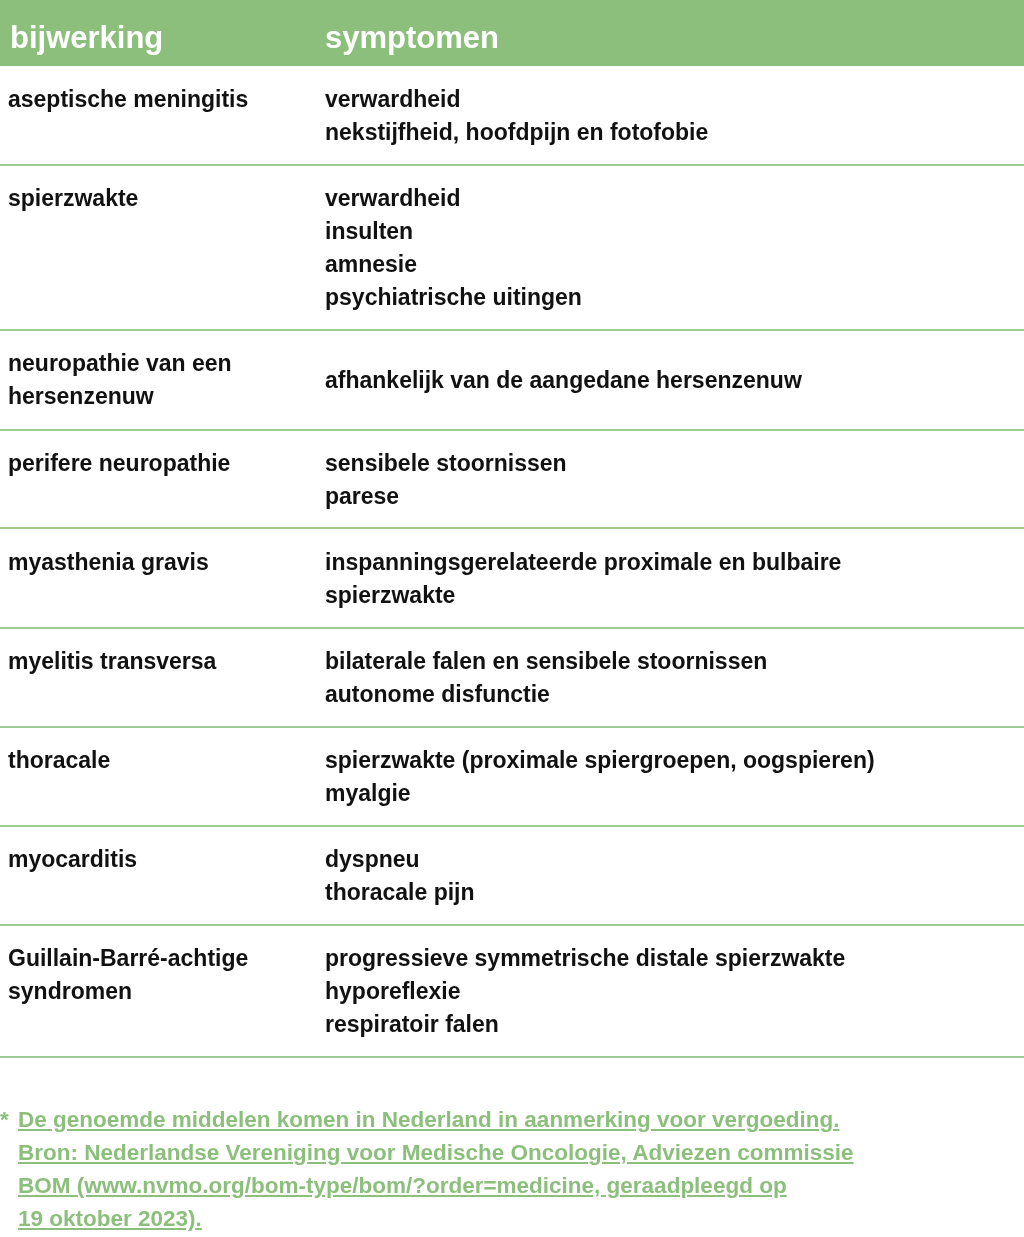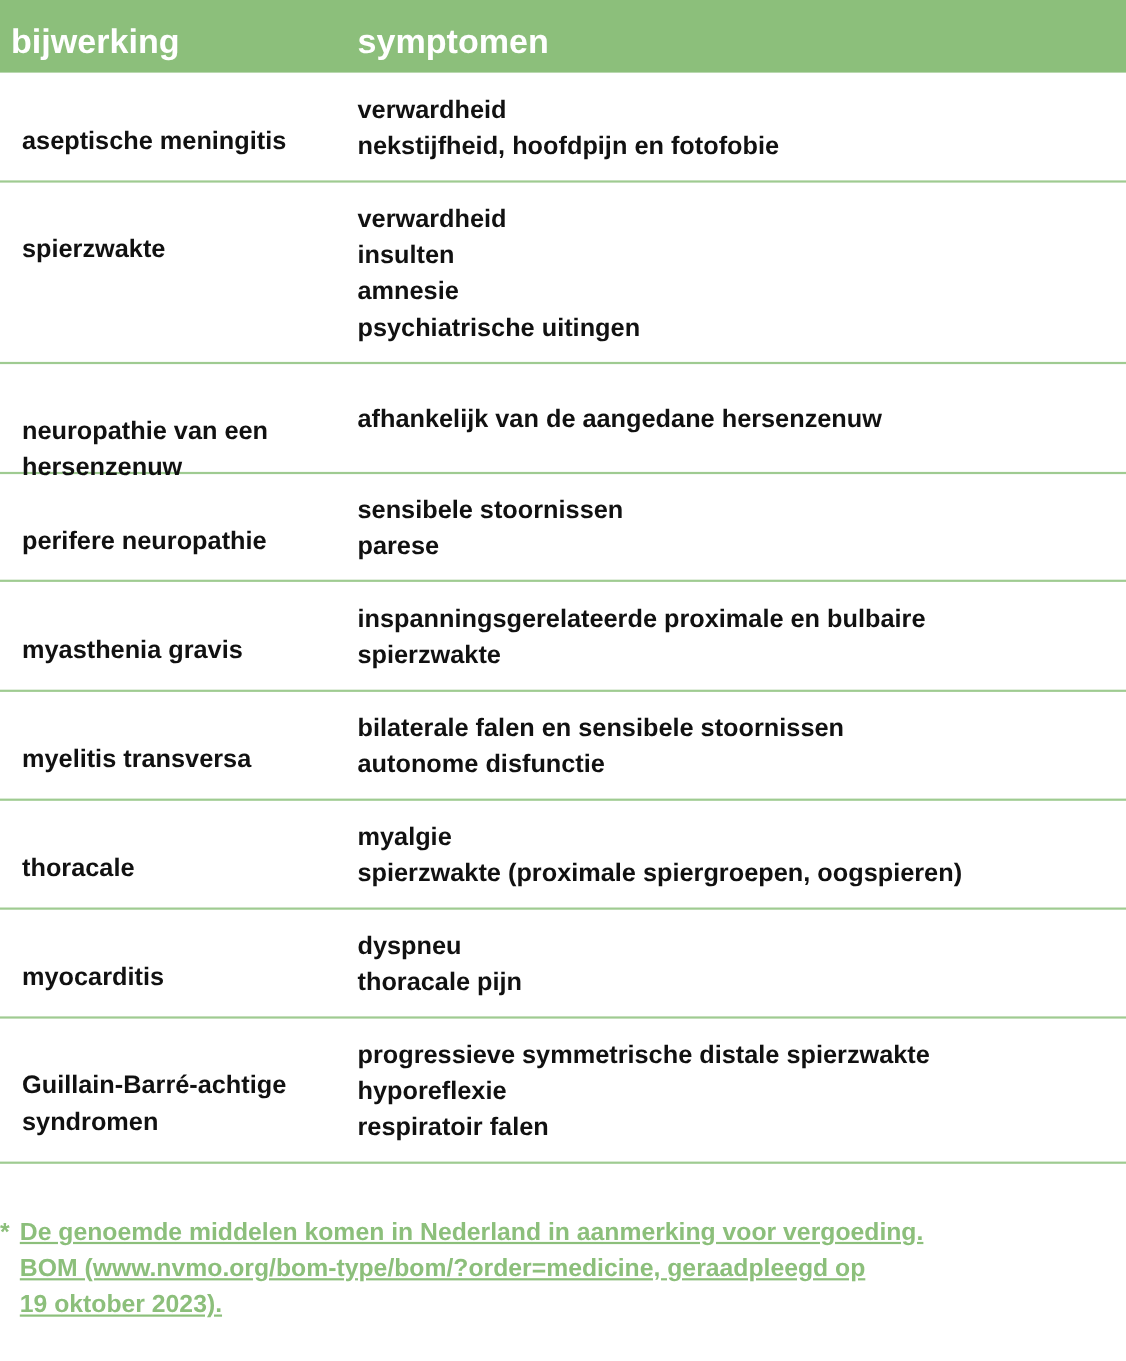--- a/index.html
+++ b/index.html
@@ -1,20 +1,20 @@
 <!DOCTYPE html>
 <html><head>
 <meta charset="utf-8">
 <style>
   html, body { margin:0; padding:0; background:#ffffff; }
   body { width:1024px; height:1237px; position:relative; overflow:hidden; font-family:"Liberation Sans", sans-serif; }
   .hdr { position:absolute; left:0; top:0; width:1024px; height:66px; background:#8cbf7b; color:#ffffff; font-weight:bold; font-size:31px; }
   .hdr span { position:absolute; top:20px; }
   .row { position:absolute; left:0; width:1024px; border-bottom:2px solid #9fcb91; color:#111; font-weight:bold; font-size:23px; line-height:33px; }
-  .c1 { position:absolute; left:20px; width:300px;margin-top:28px; }
+  .c1 { position:absolute; left:8px; width:300px; }
   .c2 { position:absolute; left:325px; width:690px; }
   .foot { position:absolute; left:0; top:1103px; width:1000px; color:#8cbf7b; font-weight:bold; font-size:22.5px; line-height:33px; }
   .foot .star { position:absolute; left:0; top:0; }
   .foot .txt { position:absolute; left:18px; top:0; width:990px; }
   .foot .txt div { white-space:nowrap;text-decoration:underline; }
 </style>
 </head>
 <body>
 
 <div class="hdr">
@@ -82,22 +82,22 @@
     <div>bilaterale falen en sensibele stoornissen</div>
     <div>autonome disfunctie</div>
   </div>
 </div>
 
 <div class="row" style="top:728px;height:97px">
   <div class="c1" style="top:16px">
     <div>thoracale</div>
   </div>
   <div class="c2" style="top:16px">
+    <div>spierzwakte (proximale spiergroepen, oogspieren)</div>
     <div>myalgie</div>
-    <div>spierzwakte (proximale spiergroepen, oogspieren)</div>
   </div>
 </div>
 
 <div class="row" style="top:827px;height:97px">
   <div class="c1" style="top:16px">
     <div>myocarditis</div>
   </div>
   <div class="c2" style="top:16px">
     <div>dyspneu</div>
     <div>thoracale pijn</div>
@@ -113,16 +113,17 @@
     <div>progressieve symmetrische distale spierzwakte</div>
     <div>hyporeflexie</div>
     <div>respiratoir falen</div>
   </div>
 </div>
 
 <div class="foot">
   <span class="star">*</span>
   <div class="txt">
     <div>De genoemde middelen komen in Nederland in aanmerking voor vergoeding.</div>
+    <div>Bron: Nederlandse Vereniging voor Medische Oncologie, Adviezen commissie</div>
     <div>BOM (www.nvmo.org/bom-type/bom/?order=medicine, geraadpleegd op</div>
     <div>19 oktober 2023).</div>
   </div>
 </div>
 
 </body></html>

